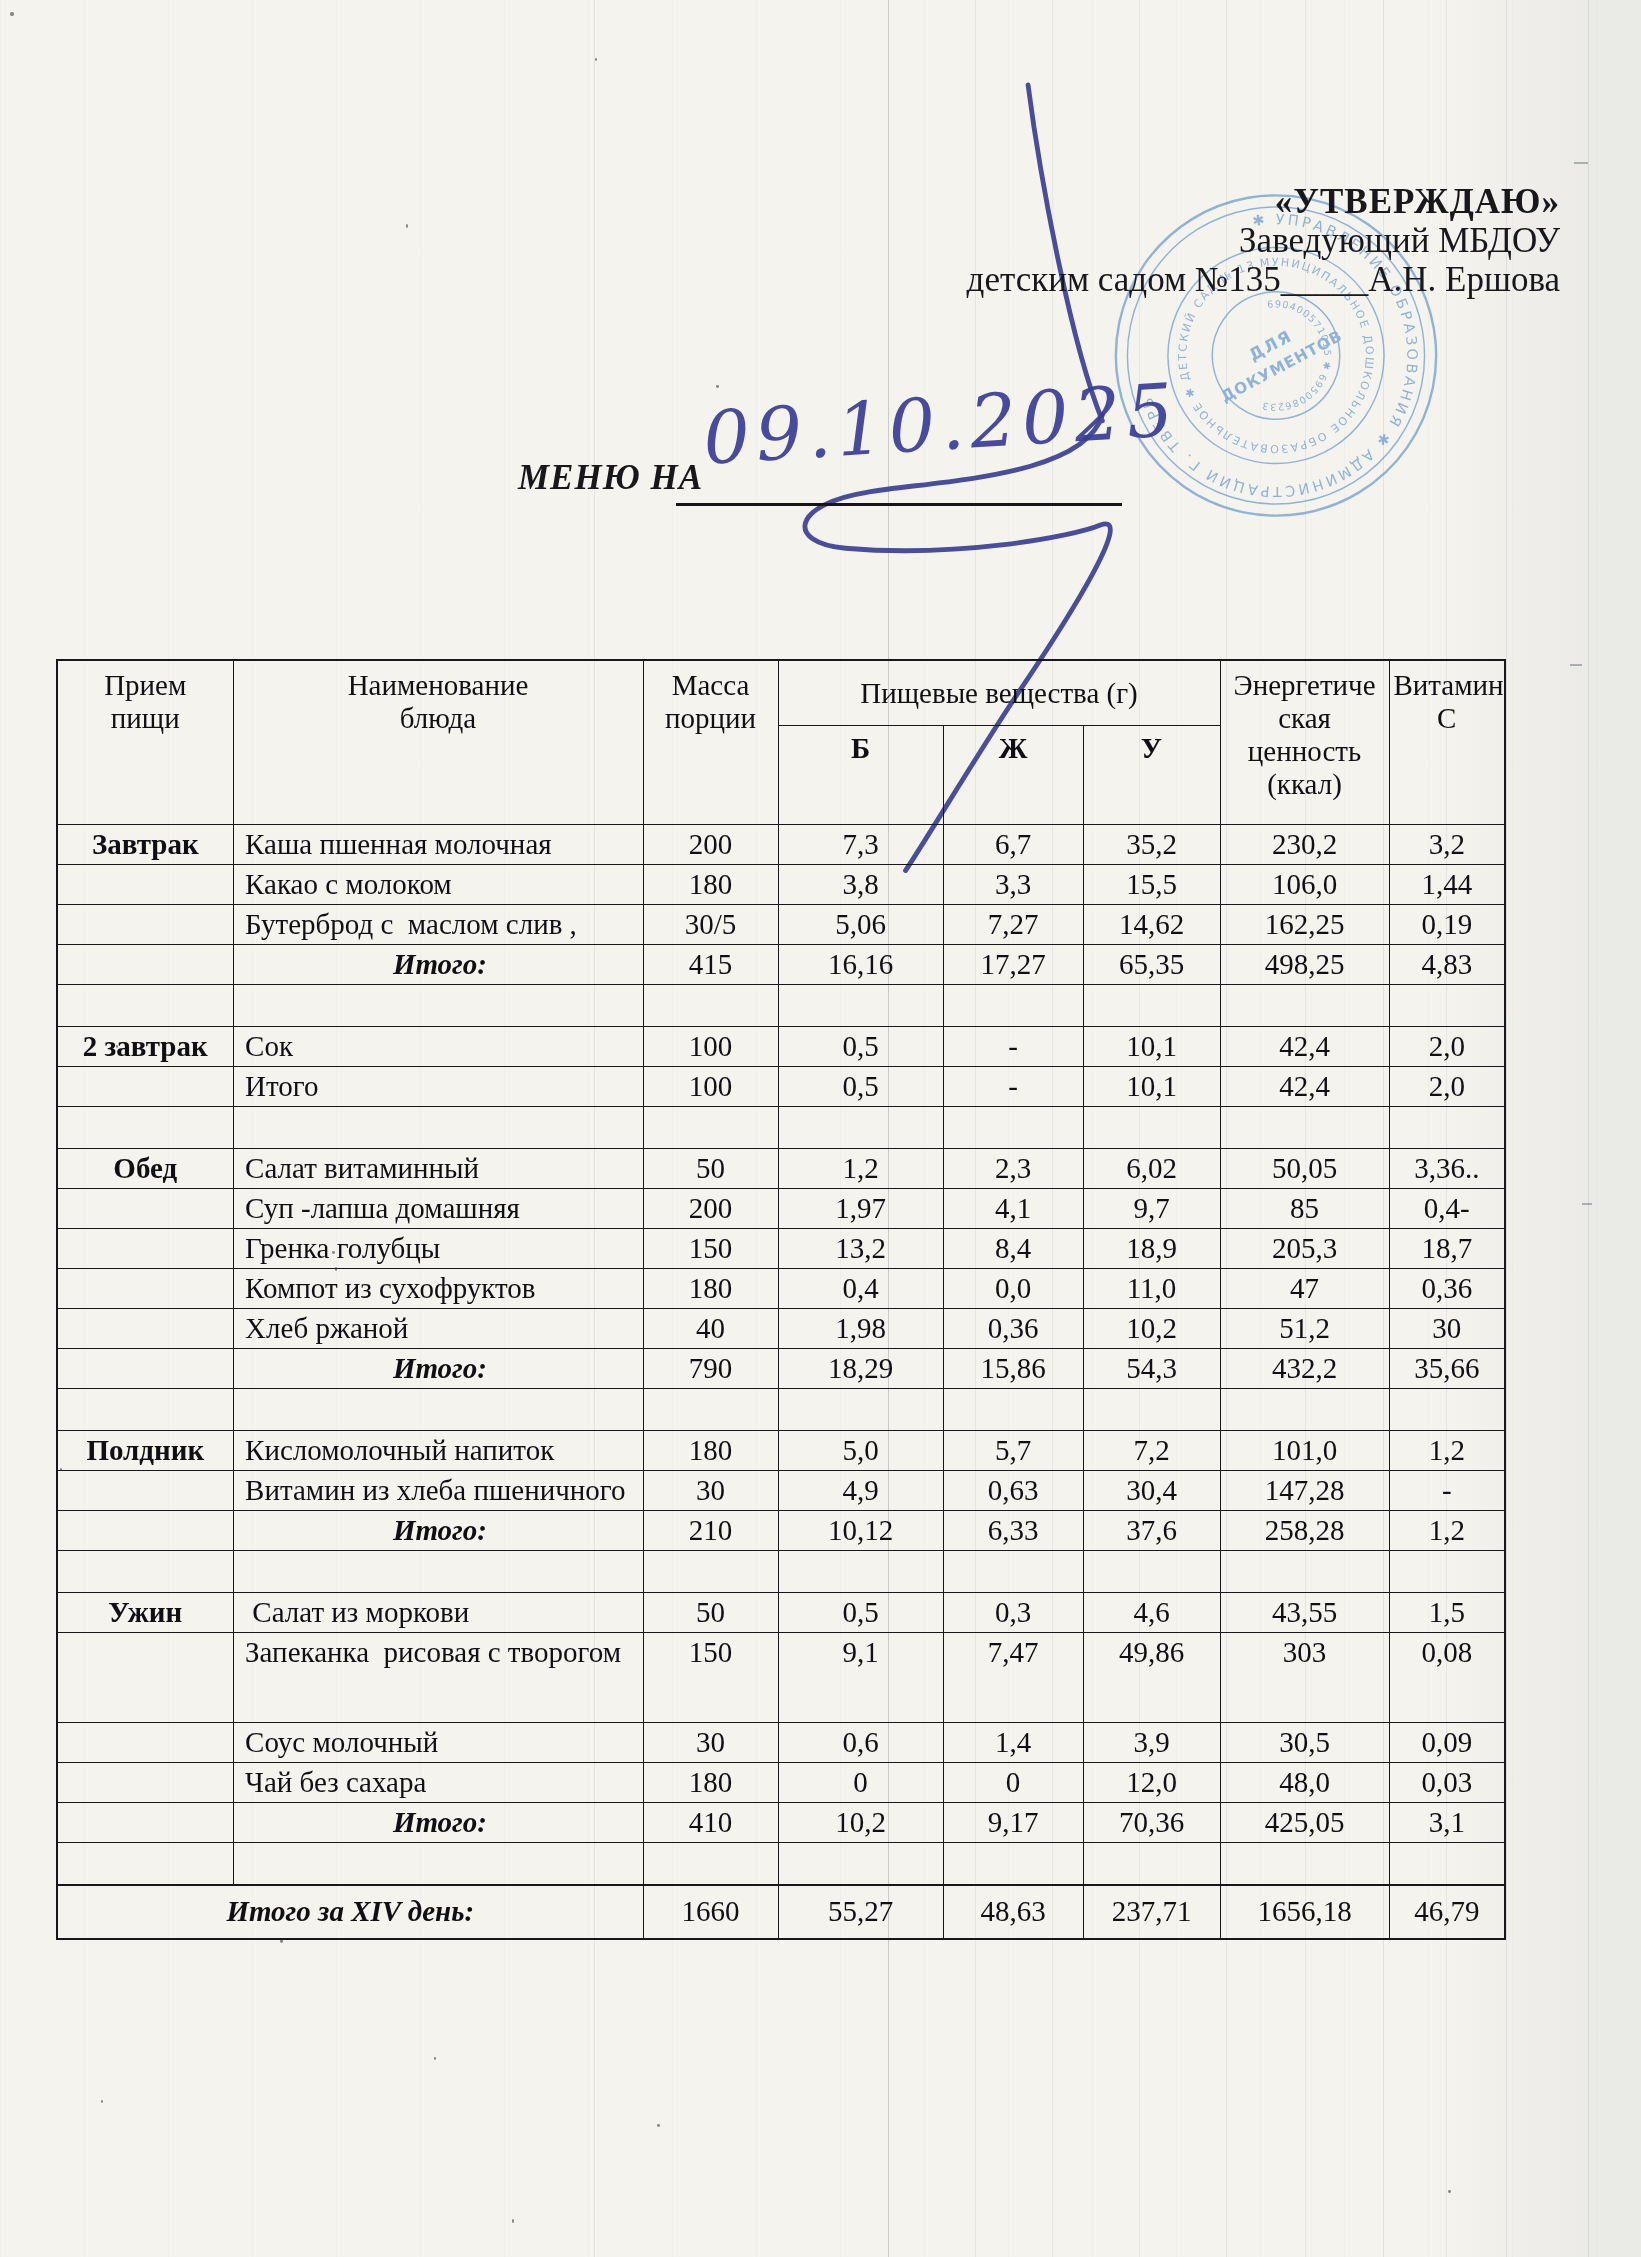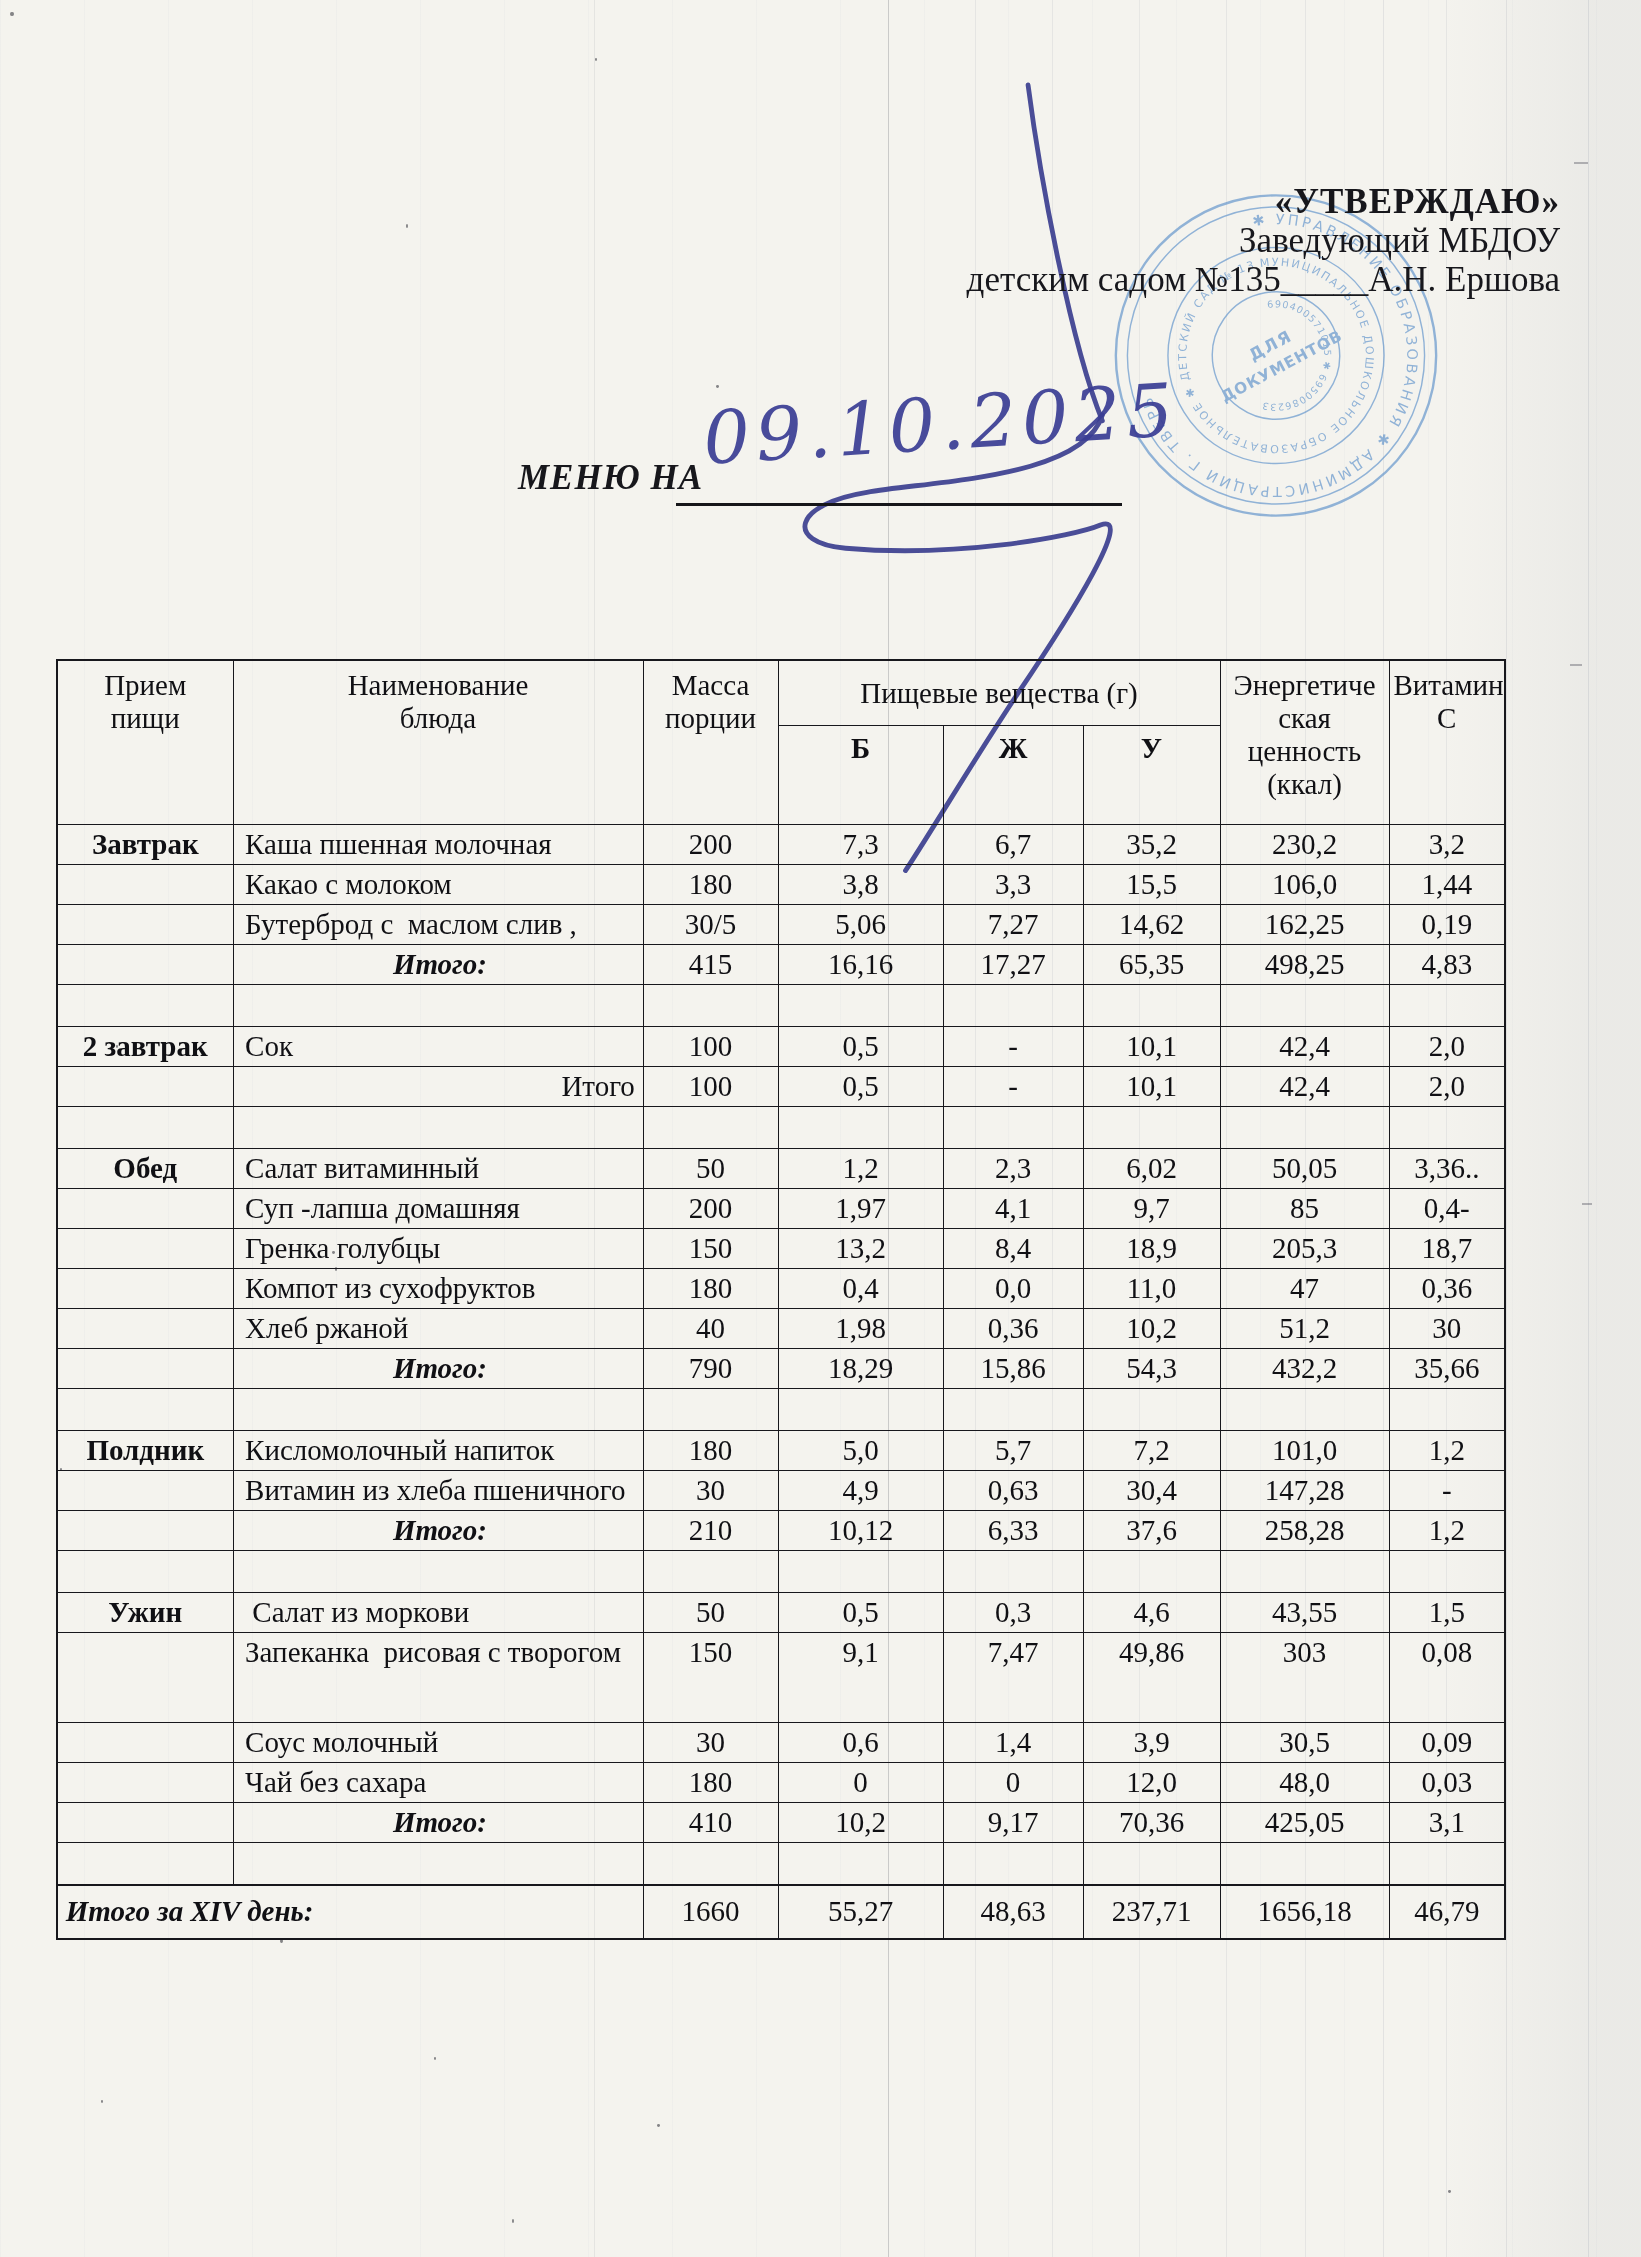--- a/index.html
+++ b/index.html
@@ -49,22 +49,22 @@
   th.h-group{height:46px;vertical-align:middle;padding:9px;}
   th.h-sub{height:91px;vertical-align:top;padding-top:5.8px;font-weight:bold;}
   tr.row-item td, tr.row-subtotal td, tr.row-subtotal2 td{height:37px;vertical-align:middle;}
   tr.row-blank td{height:39px;}
   tr.row-tall td{height:85px;vertical-align:top;padding-top:2.9px;}
   tr.row-grand td{height:50px;border-top:2.9px solid #17171c;vertical-align:middle;}
   td.c-meal{font-weight:bold;text-align:center;padding:1px 7px;}
   td.c-dish{text-align:left;padding-left:11.6px;white-space:pre-wrap;}
   td.c-num{text-align:center;}
   tr.row-subtotal td.c-dish{text-align:center;font-weight:bold;font-style:italic;}
-  tr.row-subtotal2 td.c-dish{text-align:right;}
-  td.c-grandlabel{font-weight:bold;font-style:italic;}
+  tr.row-subtotal2 td.c-dish{text-align:left;}
+  td.c-grandlabel{text-align:center;font-weight:bold;font-style:italic;}
 </style>
 </head>
 <body>
 
 <div class="page">
 
   <div class="vline" style="left:594px;background:rgba(90,100,120,.10);"></div>
   <div class="vline" style="left:888px;background:rgba(55,60,75,.22);"></div>
   <div class="vline" style="left:975px;background:rgba(120,130,150,.12);"></div>
   <div class="vline" style="left:1052px;background:rgba(120,130,150,.12);"></div>

